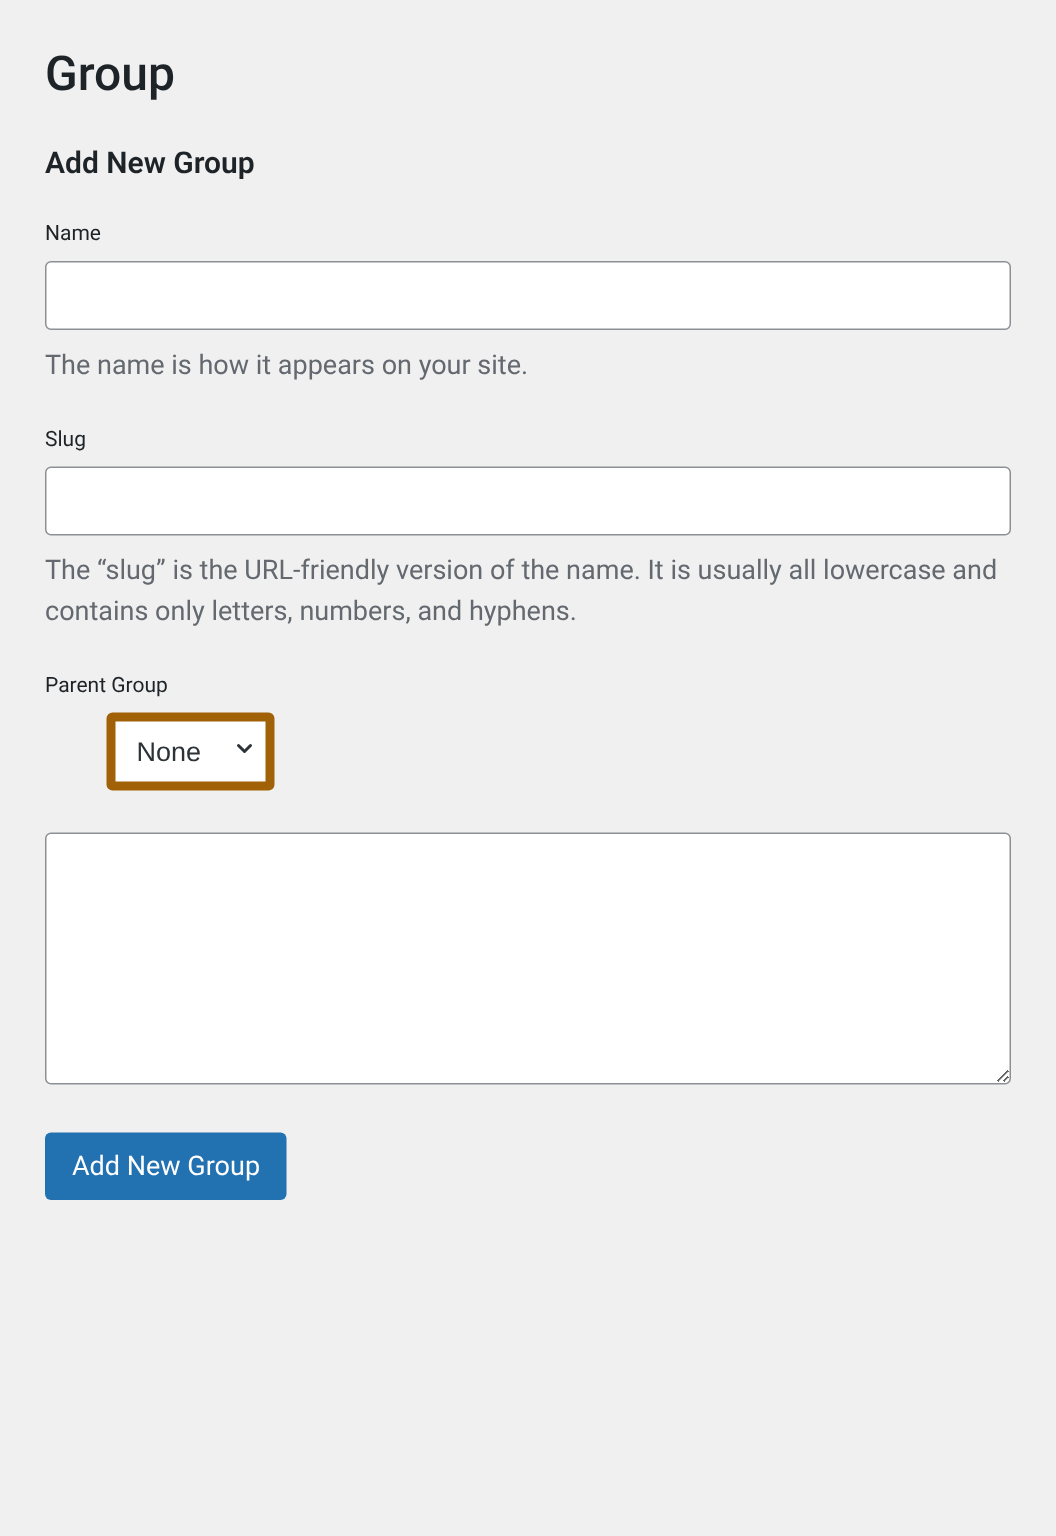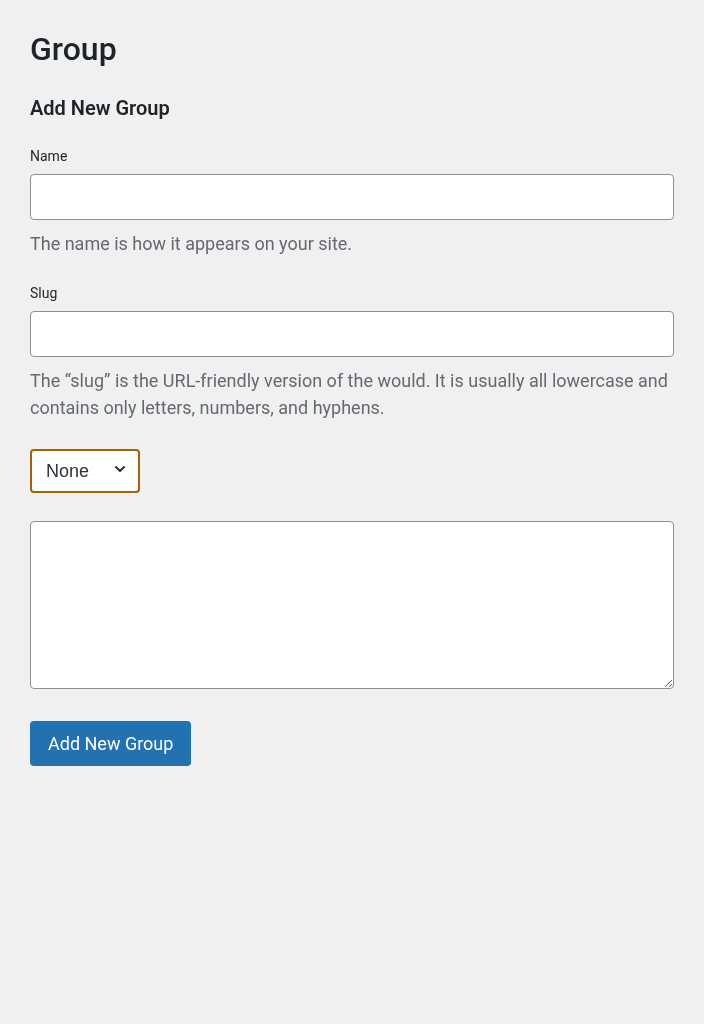--- a/index.html
+++ b/index.html
@@ -60,26 +60,27 @@
     }
     .select-wrapper {
       position: relative;
       display: inline-block;
     }
     .select-input {
       appearance: none;
       -webkit-appearance: none;
       padding: 10px 42px 10px 14px;
       font-size: 18px;
-      border: 2px solid #a16207;
+      border: 6px solid #a16207;
       border-radius: 4px;
       background: #fff;
       color: #2c3338;
       cursor: pointer;
       min-width: 110px;
+      margin-left: 41px;
     }
     .select-chevron {
       position: absolute;
       right: 12px;
       top: 50%;
       transform: translateY(-50%);
       pointer-events: none;
     }
     .help-text {
       font-size: 18px;
@@ -109,24 +110,25 @@
 
 <div class="form-field">
   <label class="field-label">Name</label>
   <input type="text" class="text-input" value="" style="">
   <p class="help-text">The name is how it appears on your site.</p>
 </div>
 
 <div class="form-field">
   <label class="field-label">Slug</label>
   <input type="text" class="text-input" value="" style="">
-  <p class="help-text">The “slug” is the URL-friendly version of the would. It is usually all lowercase and contains only letters, numbers, and hyphens.</p>
+  <p class="help-text">The “slug” is the URL-friendly version of the name. It is usually all lowercase and contains only letters, numbers, and hyphens.</p>
 </div>
 
 <div class="form-field">
+  <label class="field-label">Parent Group</label>
   <div class="select-wrapper">
     <select class="select-input">
       <option>None</option>
     </select>
     <span class="select-chevron">
       <svg width="16" height="16" viewBox="0 0 16 16" fill="none">
         <path d="M4 6 L8 10 L12 6" stroke="#2c3338" stroke-width="2" fill="none" stroke-linecap="round" stroke-linejoin="round"></path>
       </svg>
     </span>
   </div>

